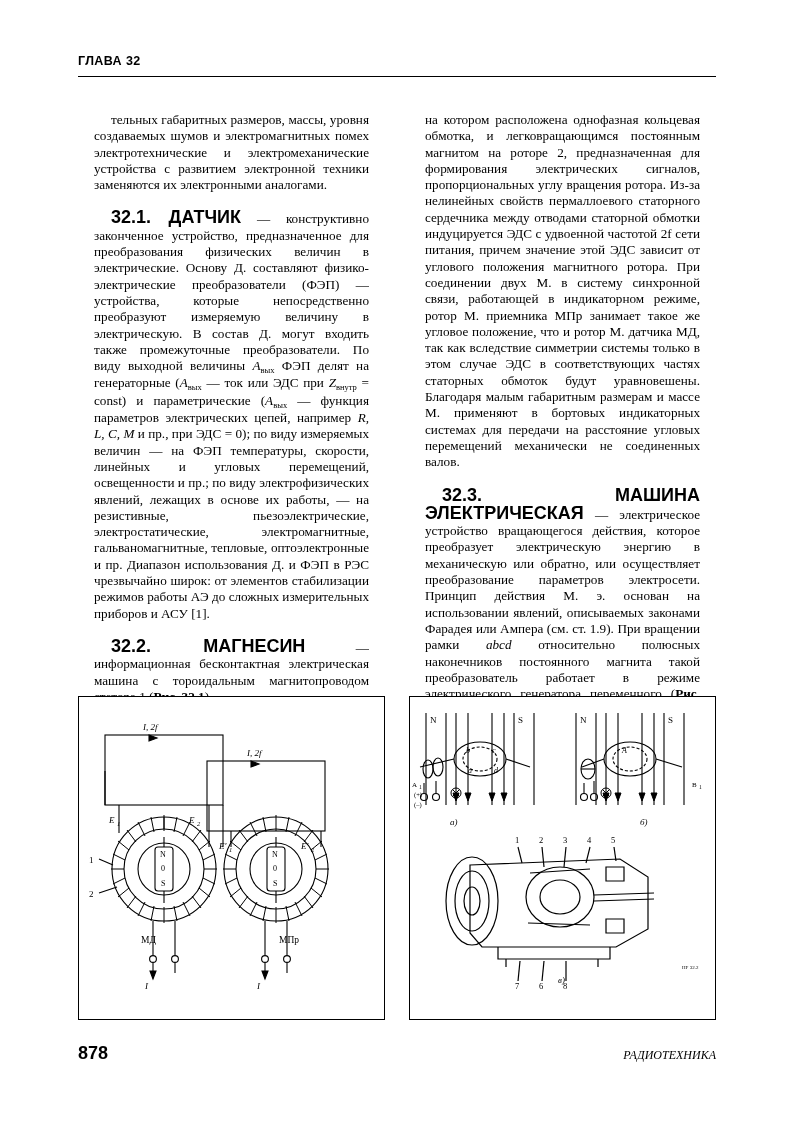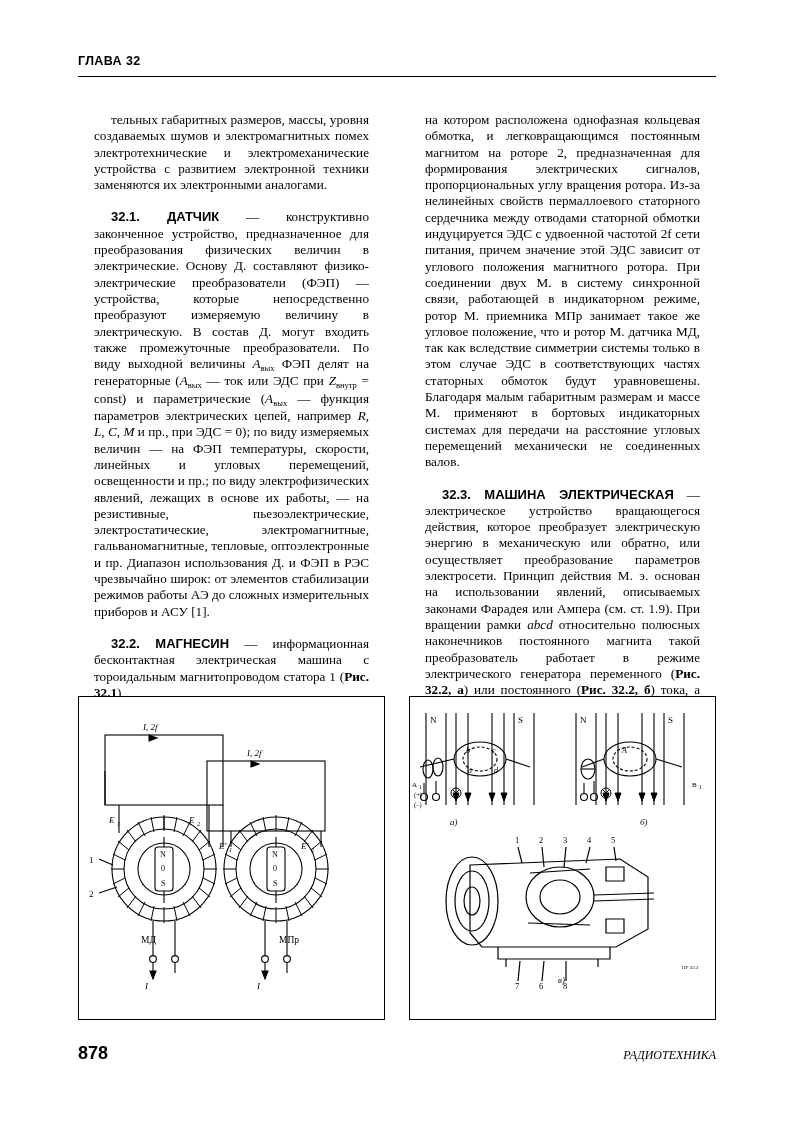--- a/index.html
+++ b/index.html
@@ -57,21 +57,21 @@
   .col p {
     margin: 16px;
     text-indent: 17px;
   }
   .col p.noindent {
     text-indent: 0;
   }
   .run-in {
     font-family: "Liberation Sans", sans-serif;
     font-weight: bold;
-    font-size: 13px;
+    font-size: 18px;
   }
   .bold { font-weight: bold; }
   .ital { font-style: italic; }
   sub {
     font-size: 8.5px;
     vertical-align: baseline;
     position: relative;
     top: 3px;
   }
   

